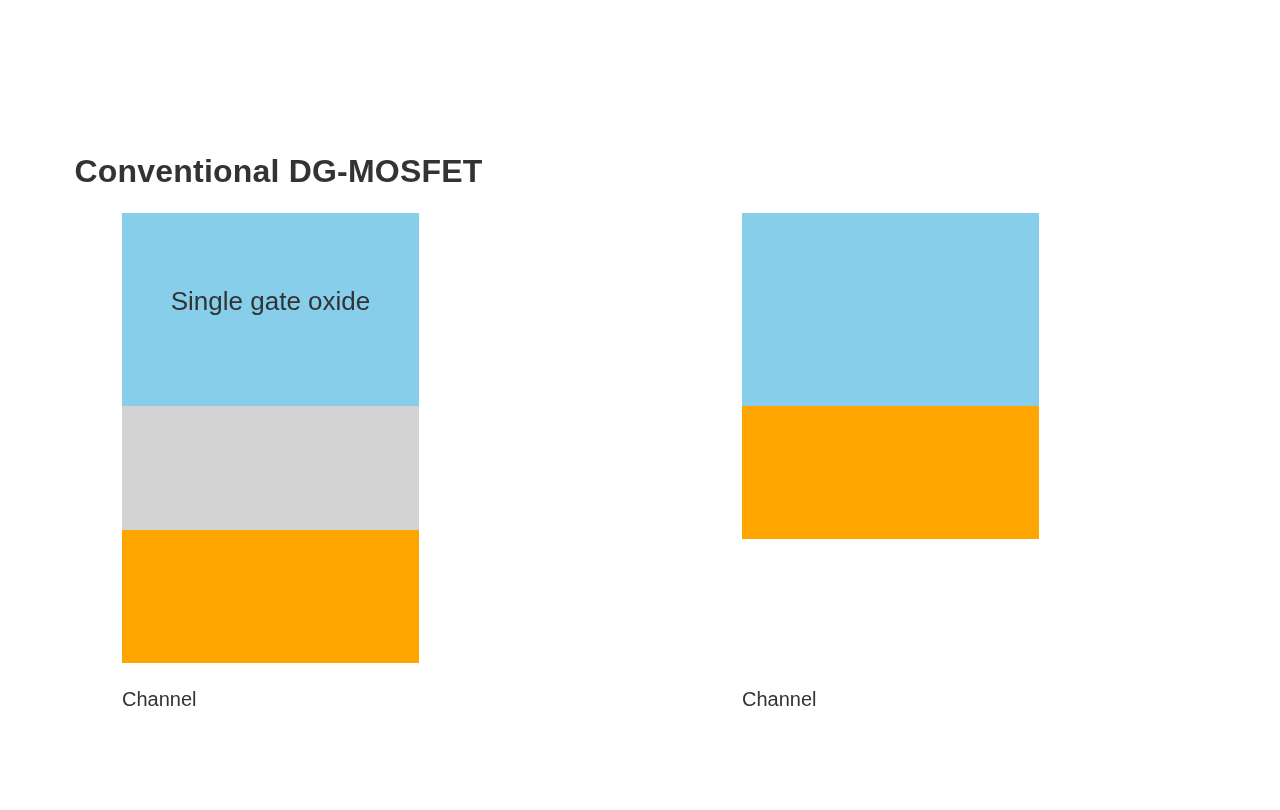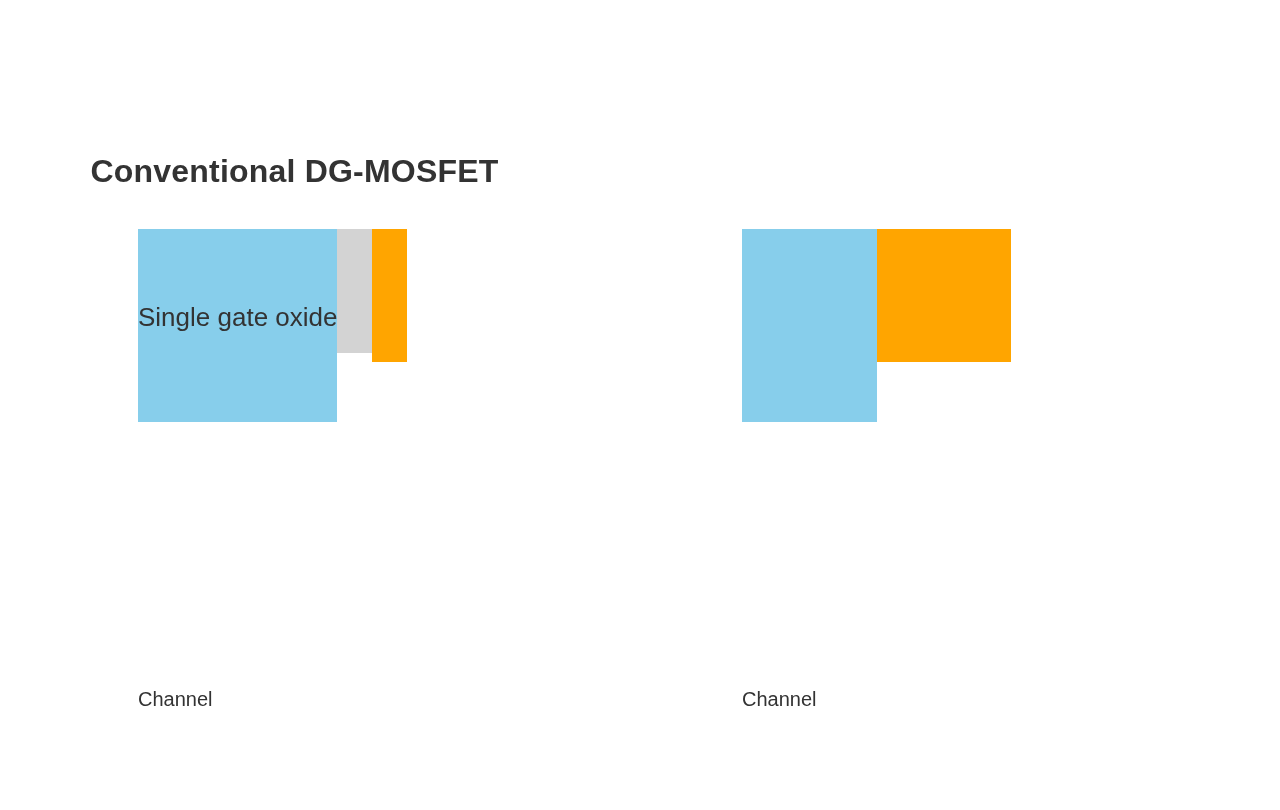--- a/index.html
+++ b/index.html
@@ -15,42 +15,41 @@
     background: #ffffff;
     color: #333333;
     font-family: "Liberation Sans", "DejaVu Sans", sans-serif;
   }
   .panel {
     position: absolute;
     top: 0;
     width: 313px;
     height: 810px;
   }
-  .panel-left  { left: 138px; }
+  .panel-left  { left: 122px; }
   .panel-right { left: 742px; }
   .panel-title {
     position: absolute;
     top: 152px;
     left: 50%;
     transform: translateX(-50%);
     margin: 0;
     font-size: 32px;
     line-height: 38px;
     font-weight: 700;
     white-space: nowrap;
     letter-spacing: 0.2px;
   }
   .stack {
     position: absolute;
     top: 213px;
     left: 0;
-    width: 269px;
+    width: 297px;
     display: flex;
-    flex-direction: row;
-    margin-top: 16px;
+    flex-direction: column;
   }
   .layer {
     width: 100%;
     display: flex;
     align-items: center;
     justify-content: center;
   }
   .layer-label {
     position: relative;
     top: -8px;

